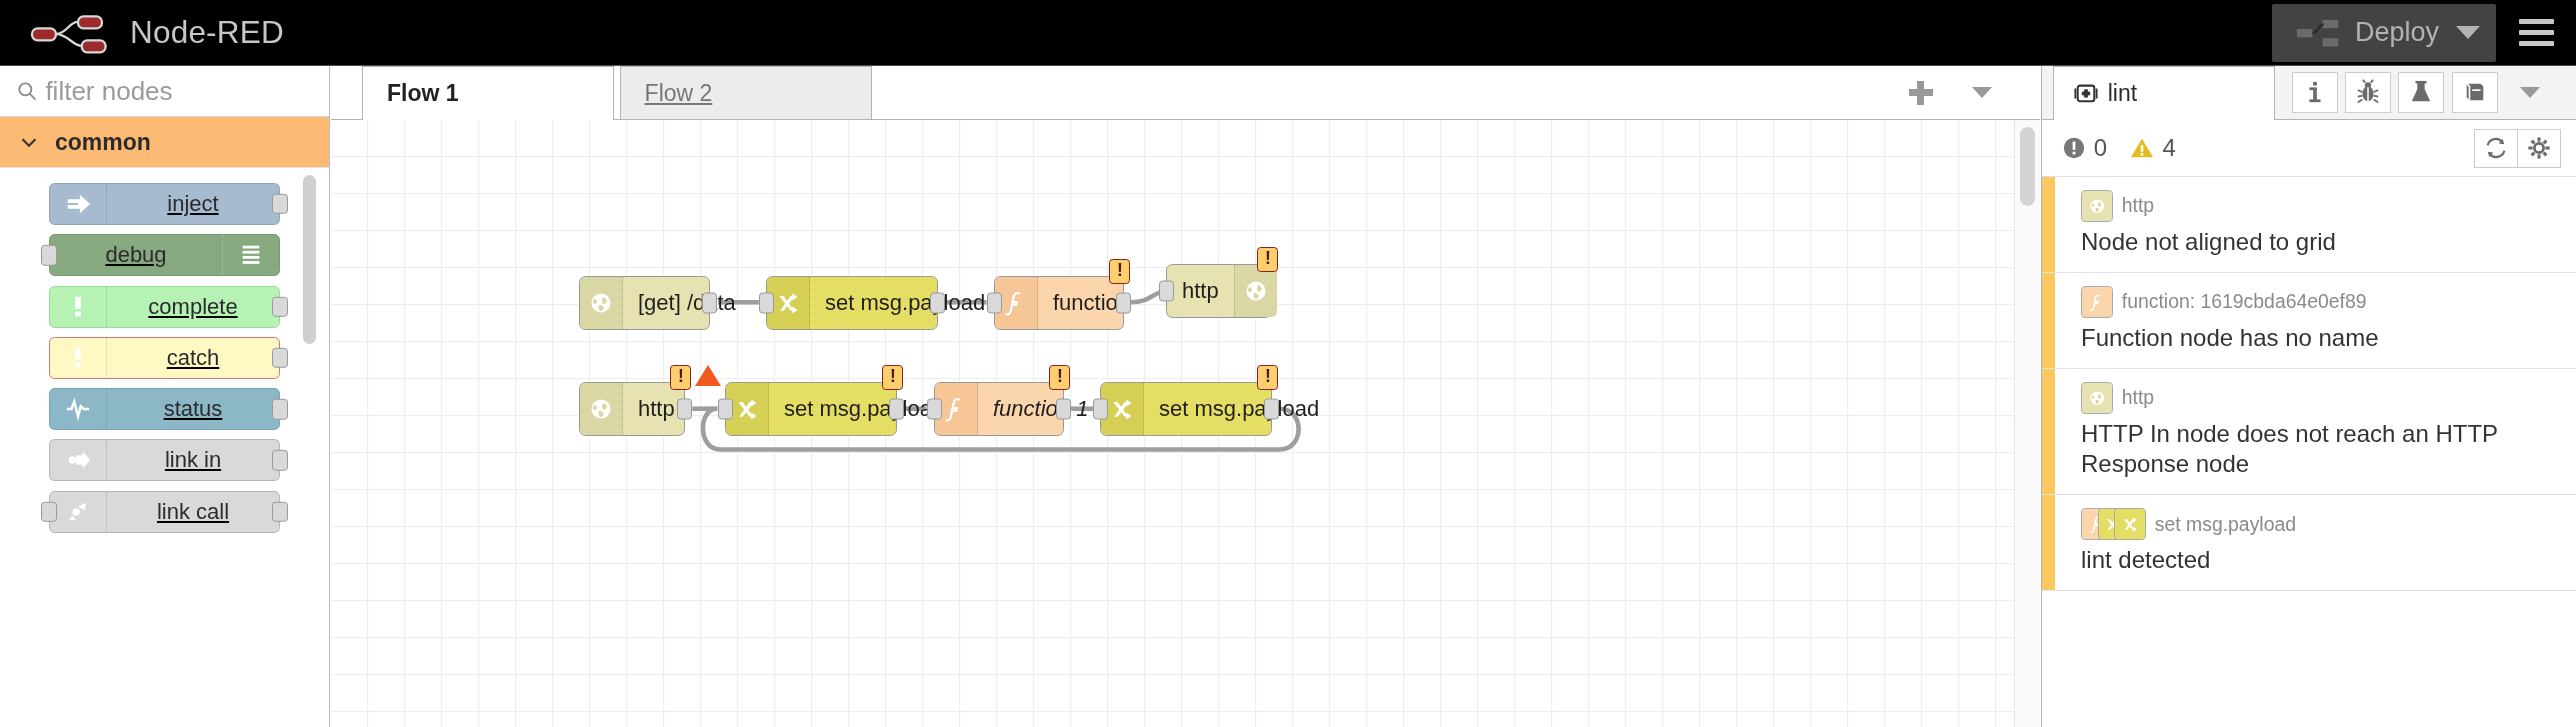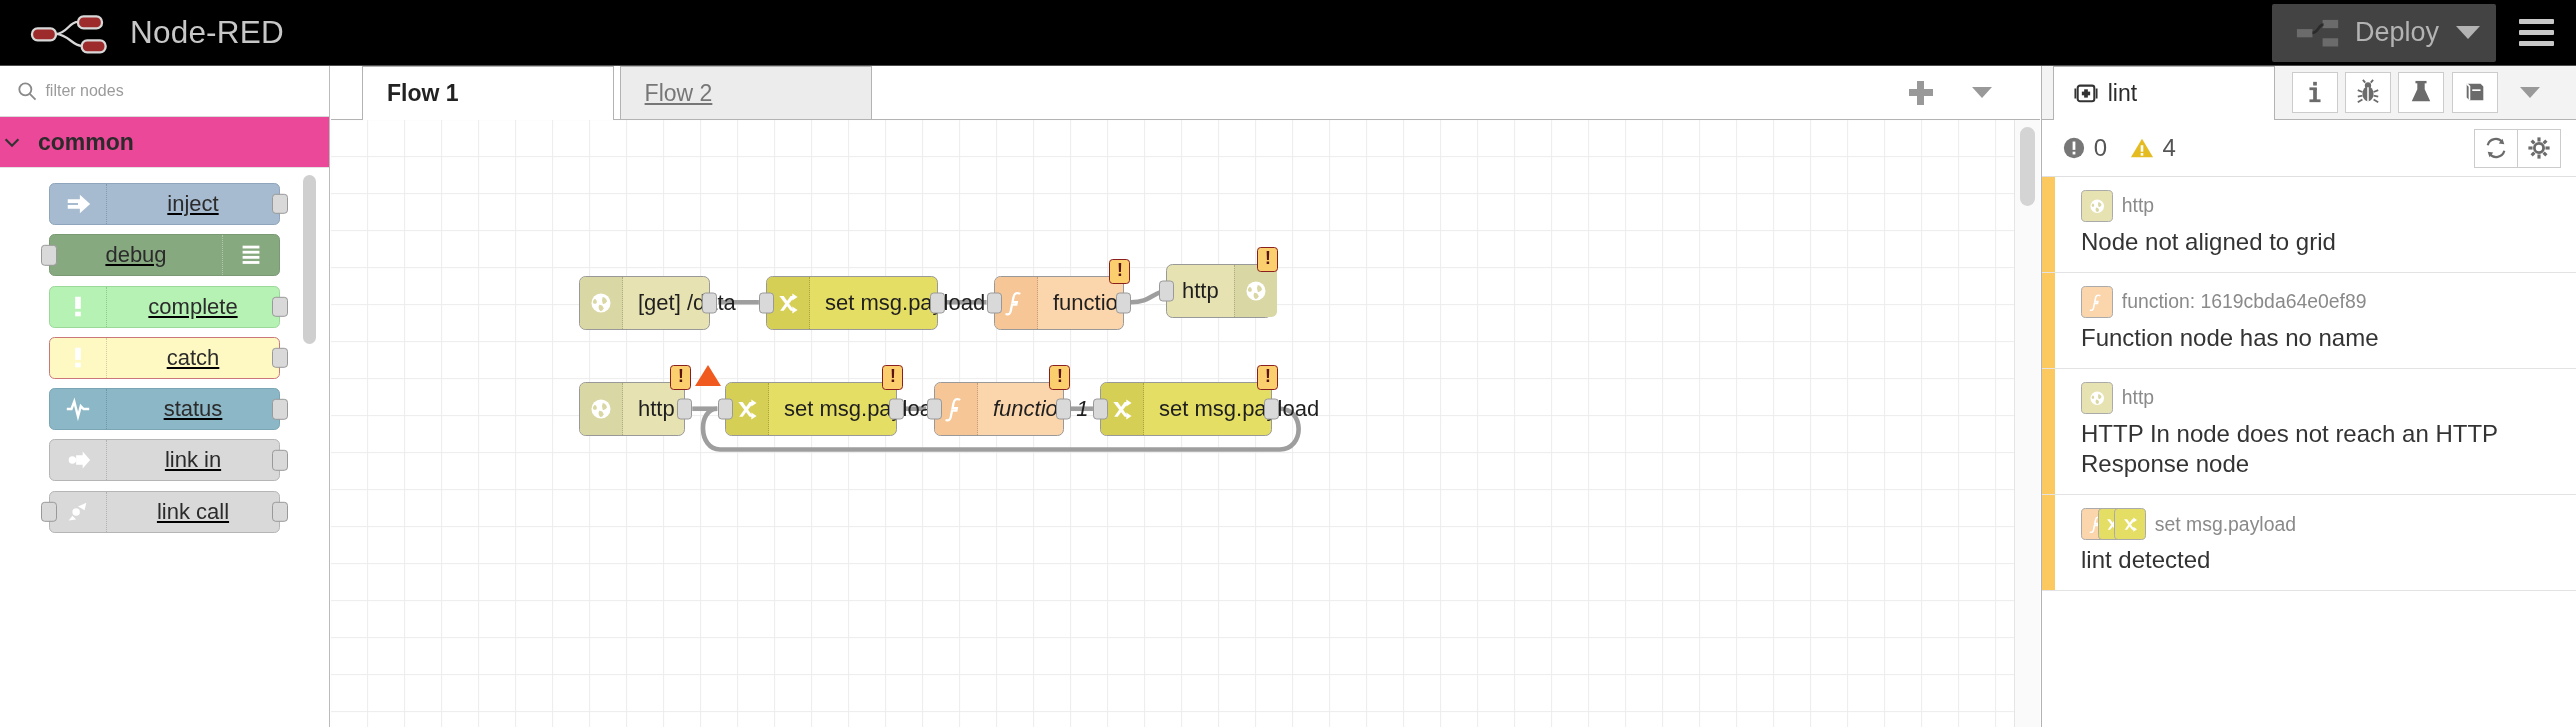--- a/index.html
+++ b/index.html
@@ -50,27 +50,27 @@
   .palette {
     position: absolute; top: 66px; left: 0; width: 330px; height: 662px;
     background: #fff; border-right: 0.9px solid #bbb;
   }
   .palette-search {
     height: 51px; border-bottom: 0.9px solid #d9d9d9;
     display: flex; align-items: center; padding-left: 16.7px; background:#fff;
   }
   .search-glyph { width: 20.4px; height: 20.4px; margin-right: 8.3px; flex: none; }
   .search-input {
-    border: none; outline: none; font-size: 16px; color: #9b9b9b;
+    border: none; outline: none; font-size: 26px; color: #9b9b9b;
     font-family: "Liberation Sans", sans-serif; background: transparent; width: 241px;
   }
   .search-input::placeholder { color: #9b9b9b; }
   .palette-category {
-    height: 51px; background: #ec4899; border-bottom: 0.9px solid #e3e3e3;
-    display: flex; align-items: center; padding-left: 1px; cursor: pointer;
+    height: 51px; background: #fdba74; border-bottom: 0.9px solid #e3e3e3;
+    display: flex; align-items: center; padding-left: 18px; cursor: pointer;
   }
   .cat-chevron { width: 22px; height: 22px; margin-right: 15px; }
   .cat-label { font-size: 23px; font-weight: bold; color: #2b2b2b; }
   .palette-list { padding-top: 15px; text-decoration: underline; }
   .pnode {
     position: relative; margin: 0 auto 9.3px auto; width: 231px; height: 42px;
     border-radius: 5.6px; border: 0.9px solid; display: flex; align-items: center;
     cursor: pointer;
   }
   .pnode-icon {

